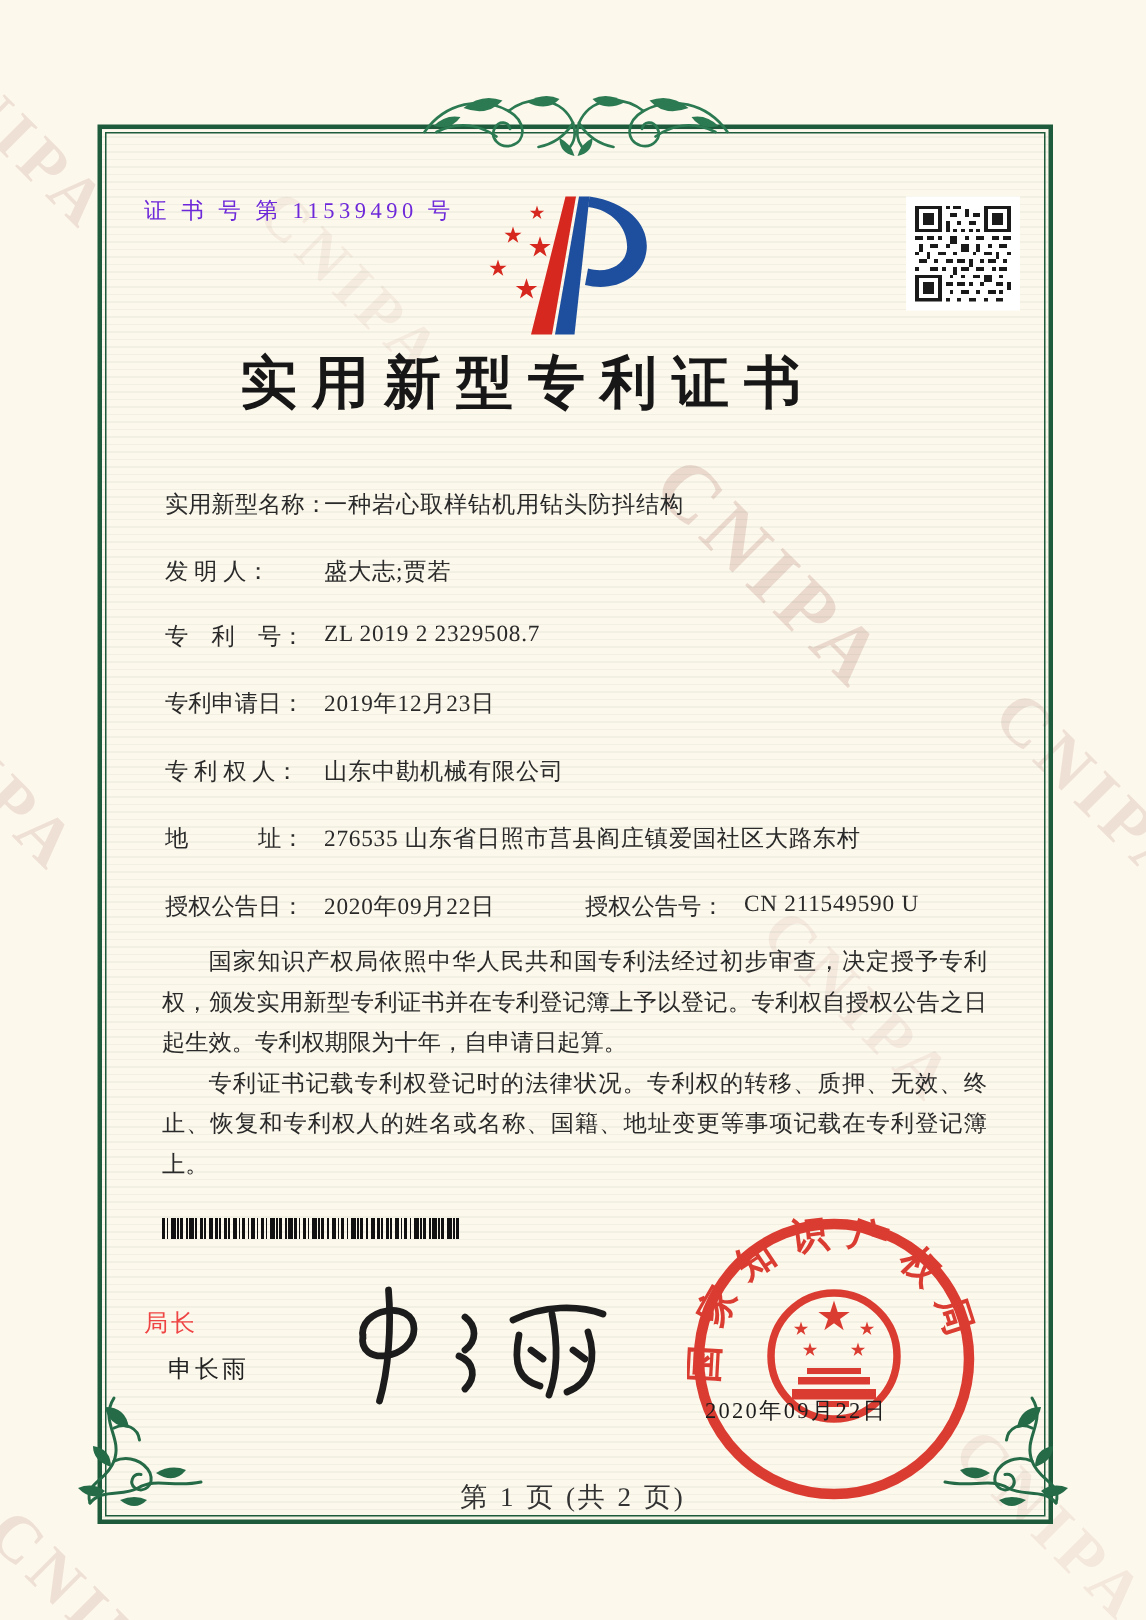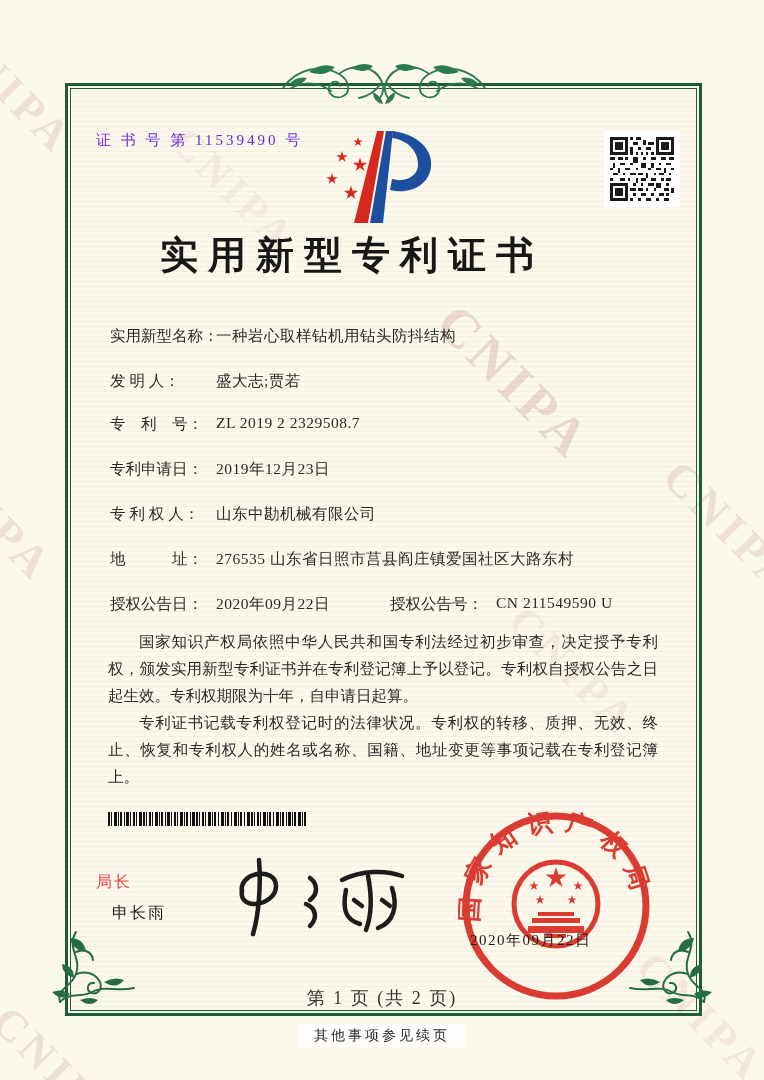--- a/index.html
+++ b/index.html
@@ -319,17 +319,14 @@
         <rect x="74" y="110" width="48" height="5"></rect>
         <rect x="70" y="118" width="56" height="7"></rect>
         <rect x="88" y="126" width="20" height="4"></rect>
       </g>
     </g>
   </svg>
   <div class="seal-date">2020年09月22日</div>
 
   <div class="pageno">第 1 页 (共 2 页)</div>
 
-  <div class="footnote">
-    <span>其他事项参见续页</span>
-  </div>
 
 </div>
 
 </body></html>

